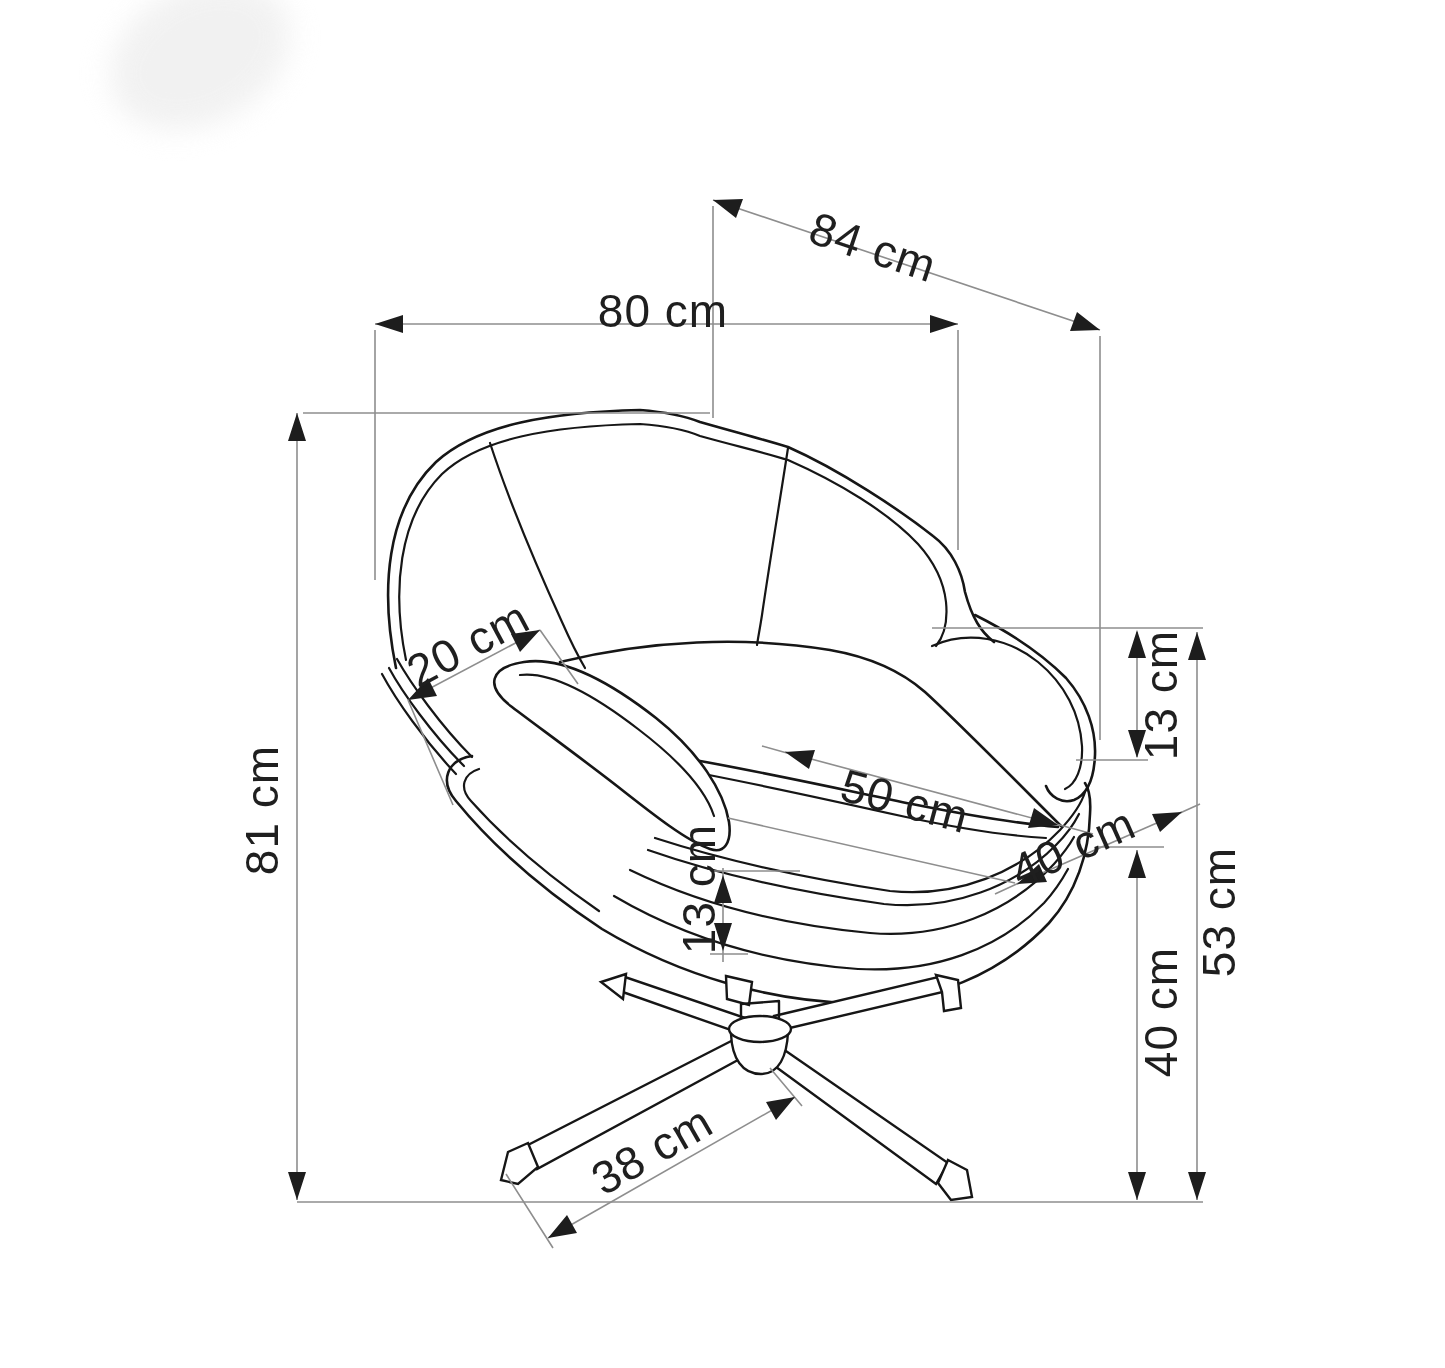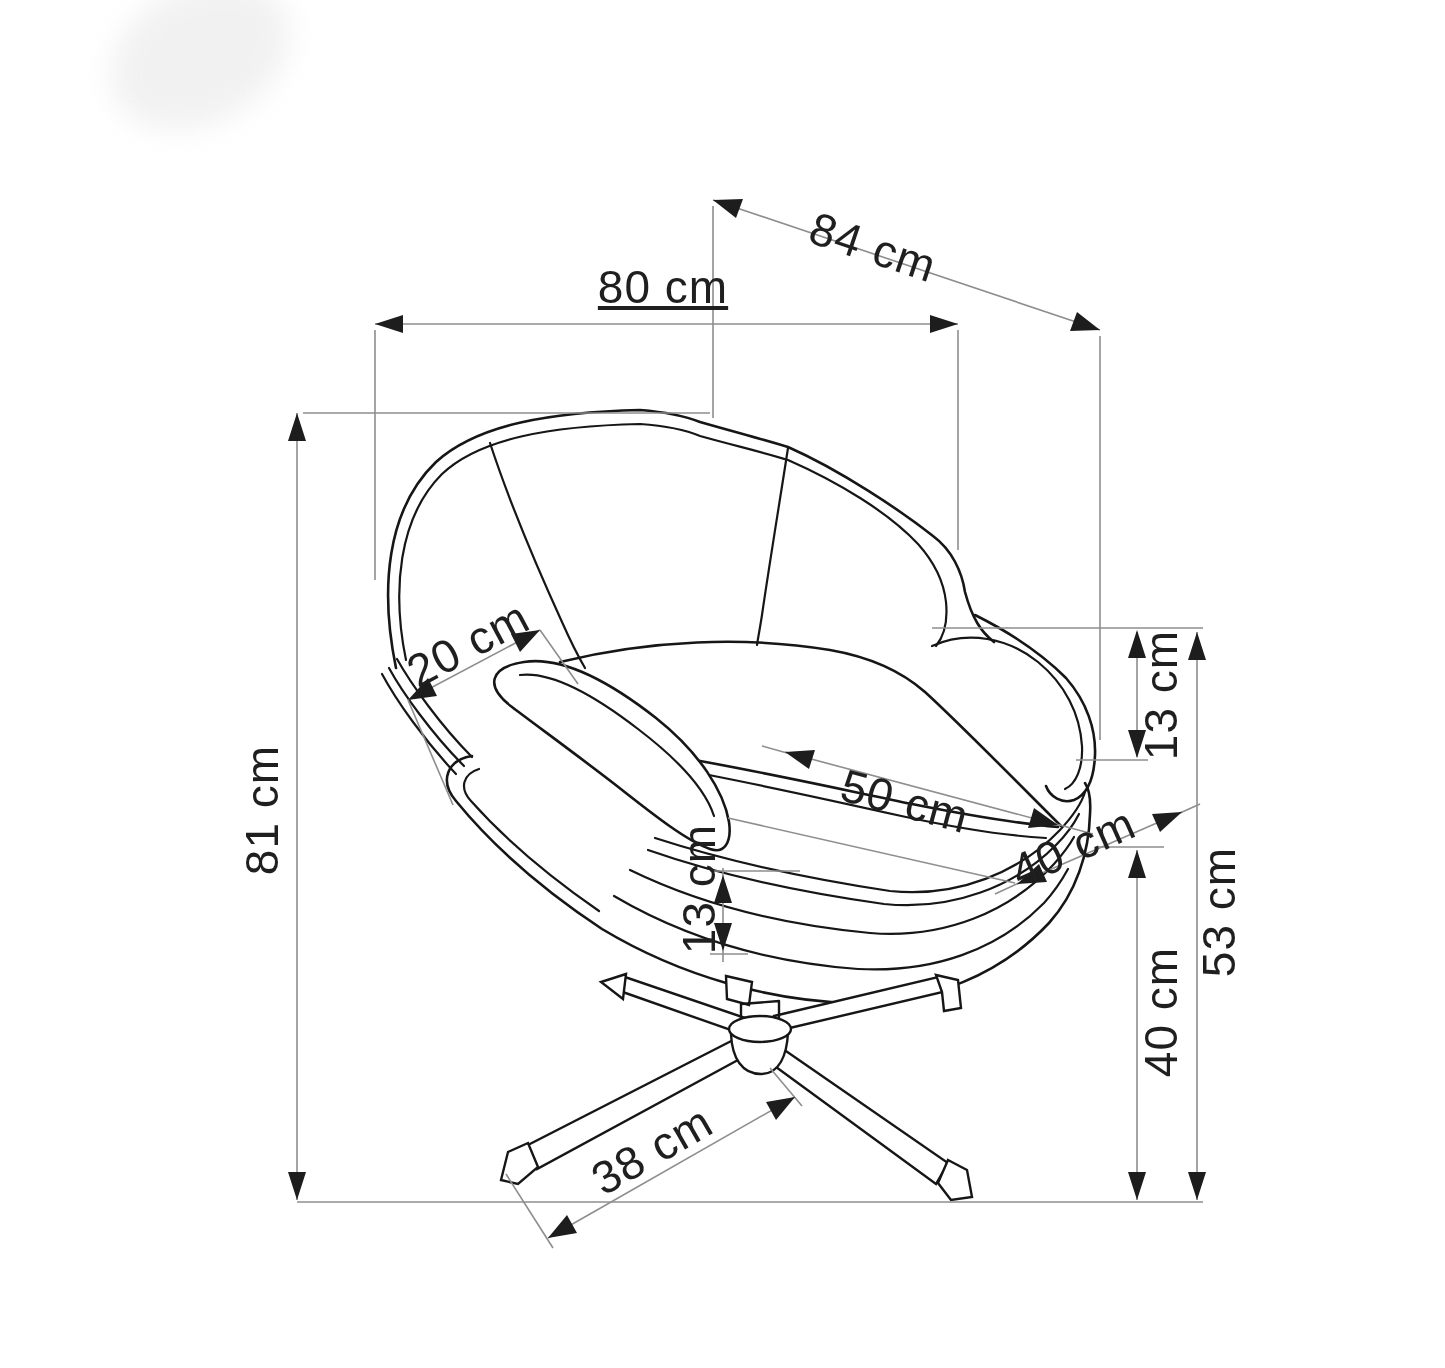--- a/index.html
+++ b/index.html
@@ -14,21 +14,21 @@
   .dim-label{
     position:absolute;
     font-size:46px;
     color:#1f1f1f;
     white-space:nowrap;
     letter-spacing:1px;
     transform-origin:center center;
   }
   
   .lbl-84 {left:873px; top:247px;  transform:translate(-50%,-50%) rotate(18.5deg);}
-  .lbl-80 {left:663px; top:287px;  transform:translate(-50%,-50%);text-decoration:underline;}
+  .lbl-80 {left:663px; top:311px;  transform:translate(-50%,-50%);}
   .lbl-81 {left:262px; top:810px;  transform:translate(-50%,-50%) rotate(-90deg);}
   .lbl-20 {left:468px; top:644px;  transform:translate(-50%,-50%) rotate(-28deg);}
   .lbl-50 {left:905px; top:801px;  transform:translate(-50%,-50%) rotate(15deg);}
   .lbl-40a{left:1073px;top:847px;  transform:translate(-50%,-50%) rotate(-24deg);}
   .lbl-13a{left:699px; top:889px;  transform:translate(-50%,-50%) rotate(-90deg);}
   .lbl-13b{left:1161px;top:695px;  transform:translate(-50%,-50%) rotate(-90deg);}
   .lbl-53 {left:1219px;top:912px;  transform:translate(-50%,-50%) rotate(-90deg);}
   .lbl-40b{left:1161px;top:1012px; transform:translate(-50%,-50%) rotate(-90deg);}
   .lbl-38 {left:652px; top:1150px; transform:translate(-50%,-50%) rotate(-30deg);}
 </style>

